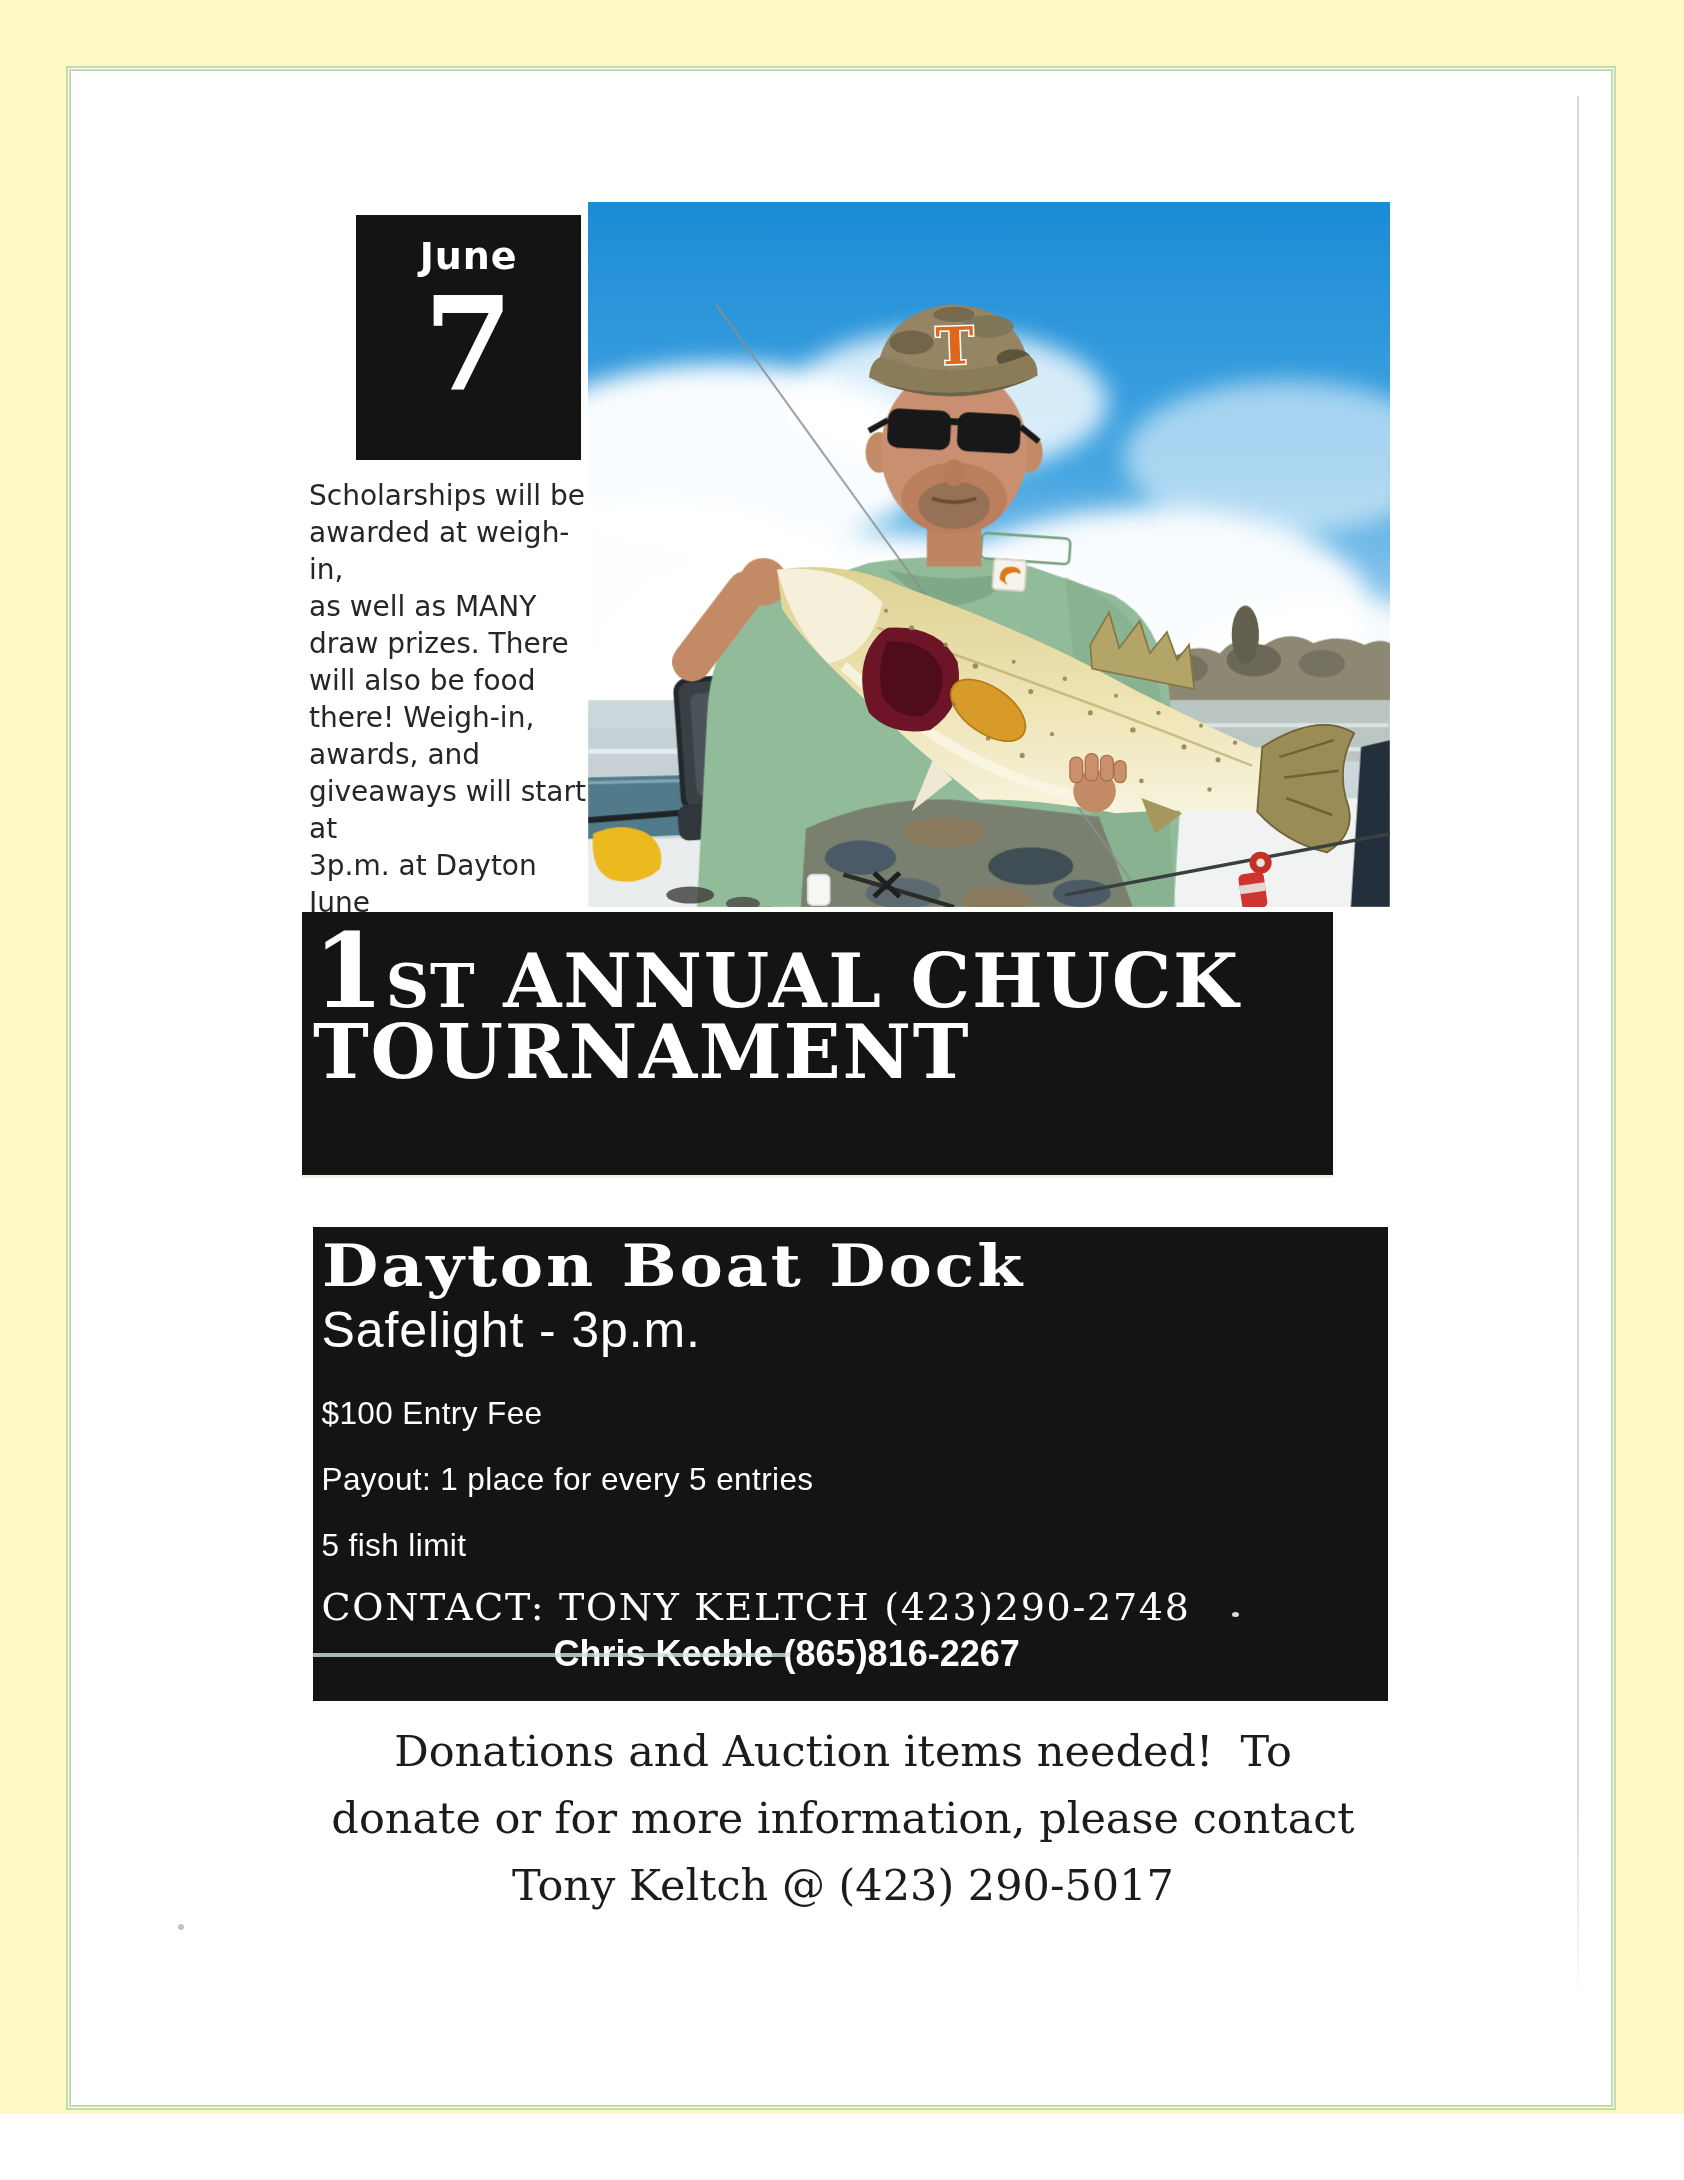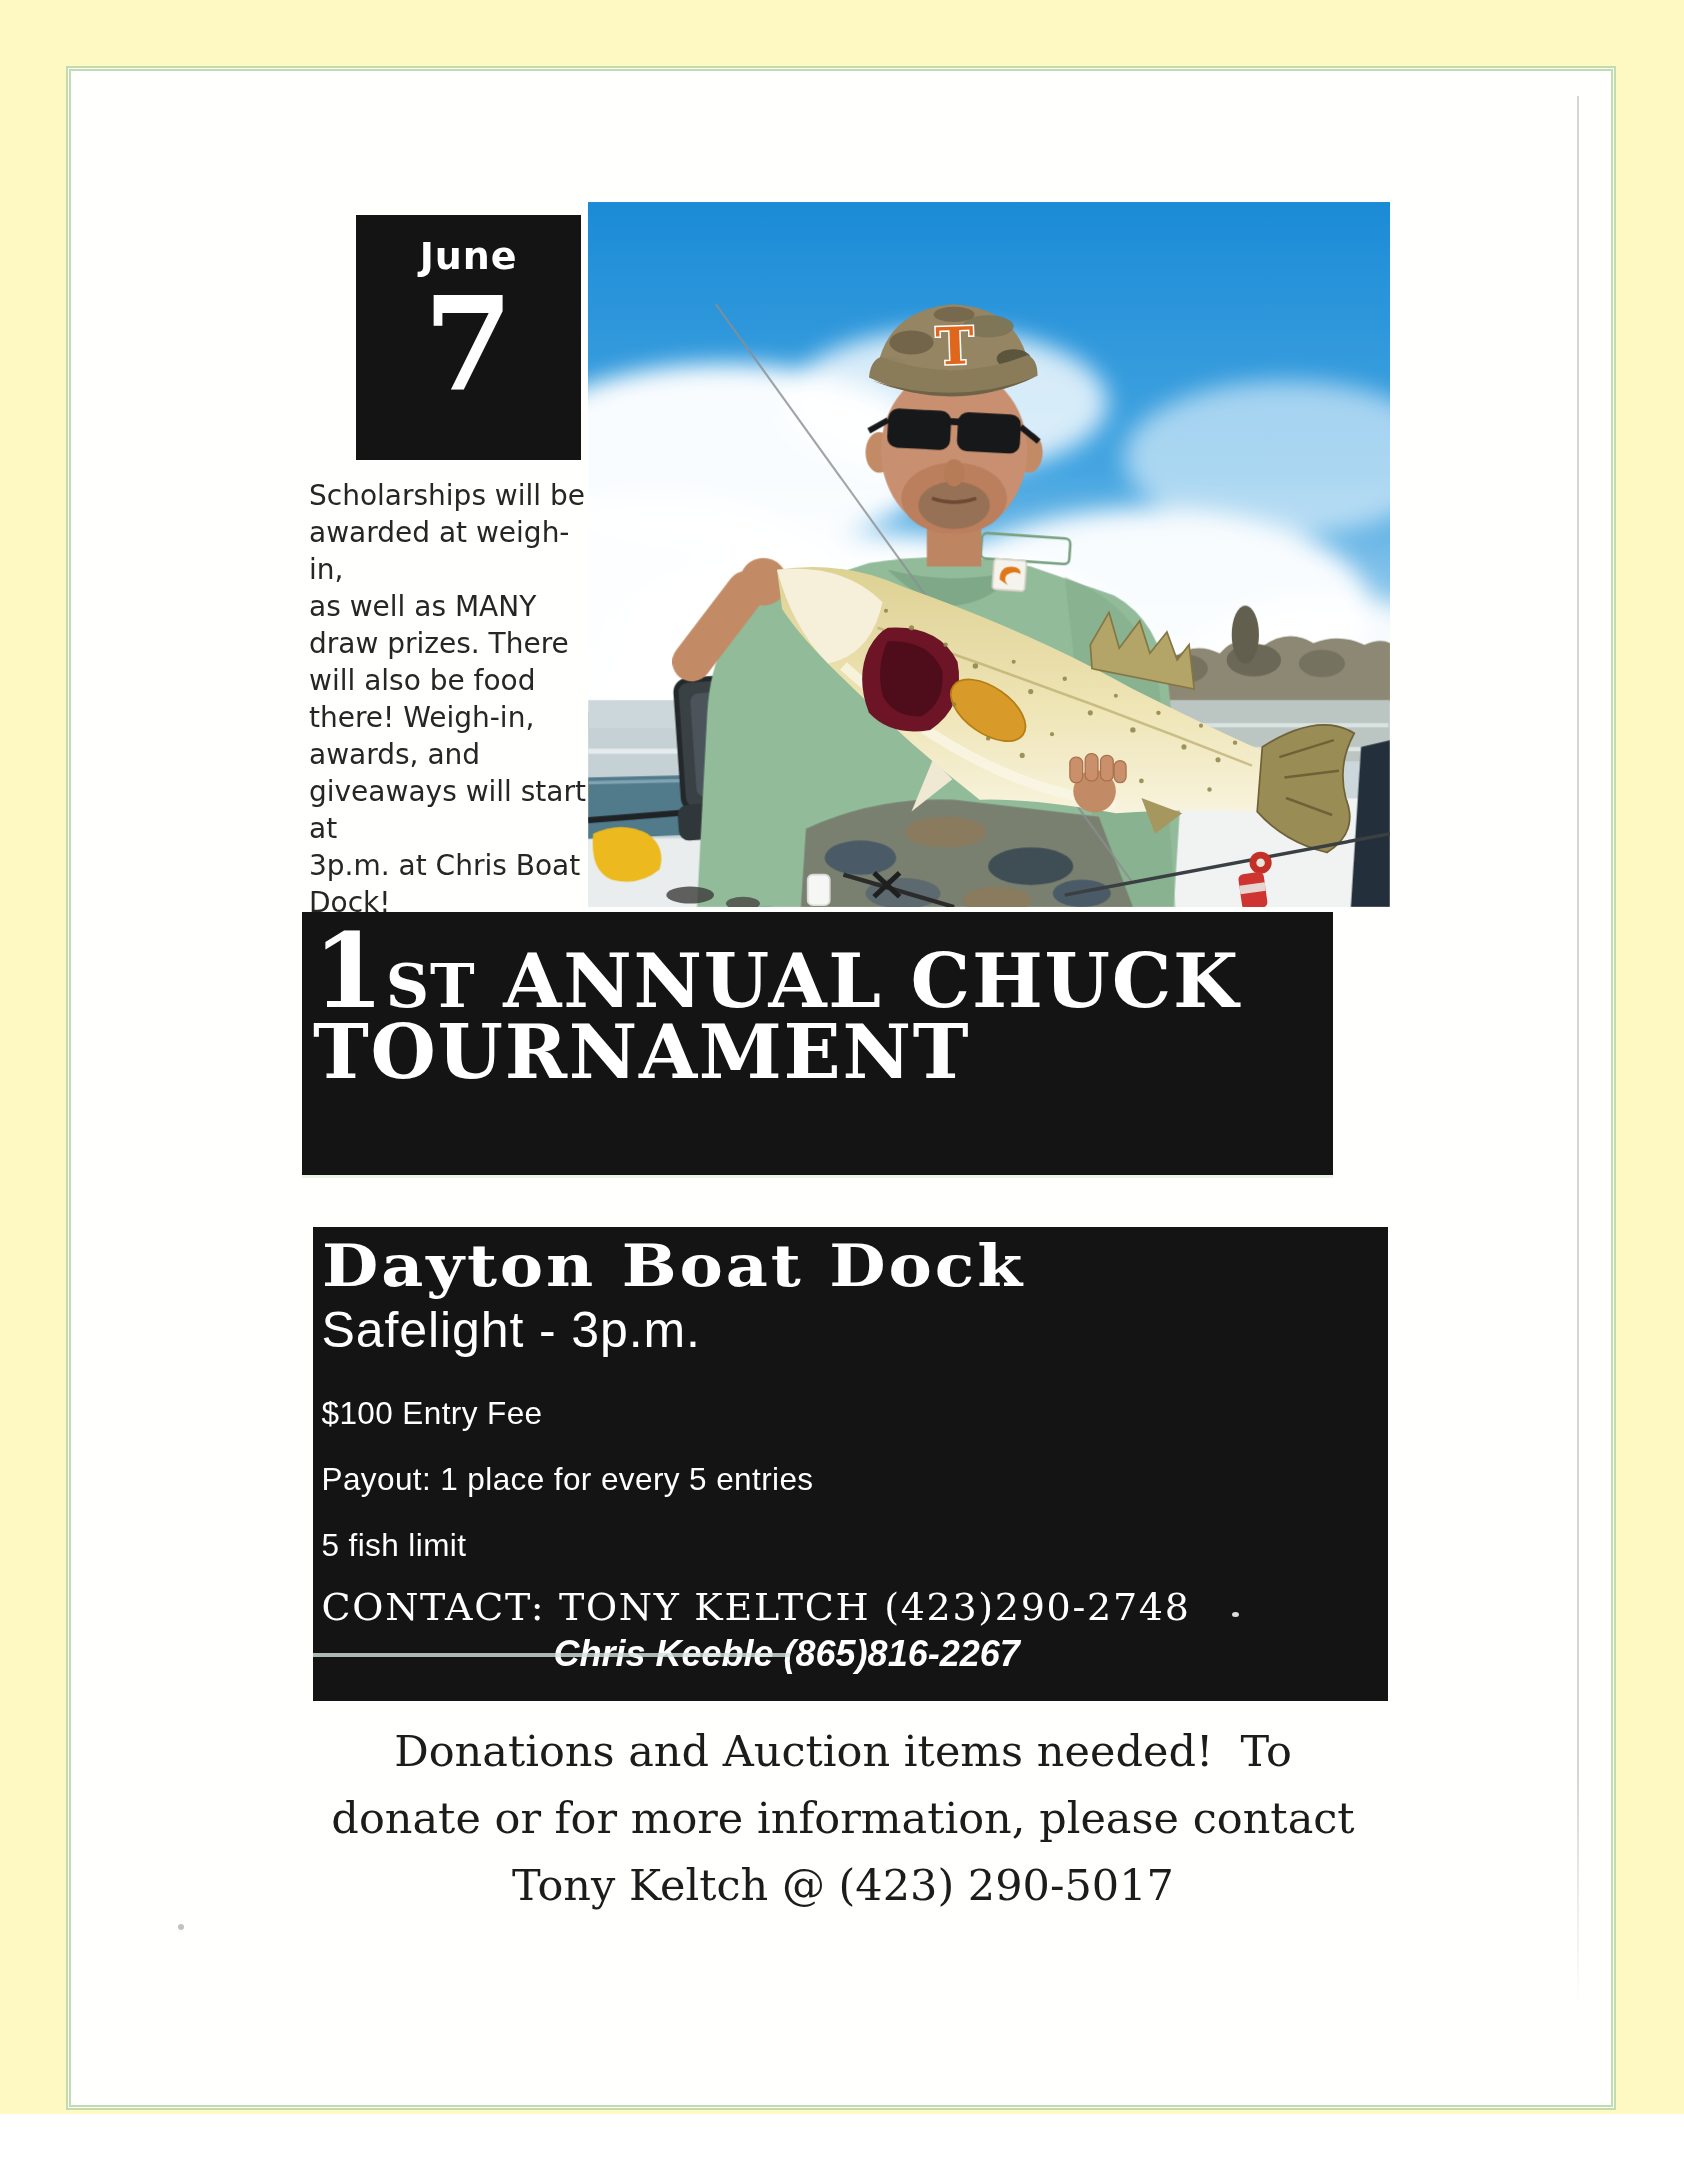--- a/index.html
+++ b/index.html
@@ -36,21 +36,21 @@
   .venue{font-family:"DejaVu Serif",serif;font-weight:700;font-size:58px;line-height:60px;
          letter-spacing:2.6px;transform:scaleX(1.12);transform-origin:left;white-space:nowrap;}
   .time{font-family:Liberation Sans, sans-serif;font-size:50px;line-height:44px;letter-spacing:0.9px;margin-top:12px;}
   .b2line{font-family:"Liberation Sans",sans-serif;font-size:31.5px;line-height:34px;letter-spacing:0.4px;}
   .fee{margin-top:44px;}
   .payout{margin-top:32px;}
   .limit{margin-top:32px;}
   .contact1{font-family:"DejaVu Serif",serif;font-weight:400;font-size:38px;line-height:43px;
             letter-spacing:1.7px;margin-top:24px;white-space:nowrap;}
   .contact2{font-family:"Liberation Sans",sans-serif;font-weight:700;font-size:36px;line-height:39px;
-            margin:5.1px 0 0 232px;white-space:nowrap;font-style:italic;}
+            margin:5.1px 0 0 232px;white-space:nowrap;}
   .b2speck{position:absolute;left:919px;top:385px;width:6.8px;height:5.1px;background:#fff;opacity:.85;border-radius:50%;}
   .teal-smudge{position:absolute;left:313px;top:1653px;width:477px;height:4.3px;background:#cfe4da;opacity:.8;}
   
   .footer{position:absolute;left:136px;top:1718px;width:1414px;text-align:center;color:#1c1c1c;
           font-family:"DejaVu Serif",serif;font-size:43px;line-height:67px;font-weight:400;}
   .footer div{white-space:pre-wrap;}
 </style>
 </head>
 <body>
 
@@ -67,21 +67,21 @@
 
   <div class="scholar">
     <div>Scholarships will be</div>
     <div>awarded at weigh-in,</div>
     <div>as well as MANY</div>
     <div>draw prizes. There</div>
     <div>will also be food</div>
     <div>there! Weigh-in,</div>
     <div>awards, and</div>
     <div>giveaways will start at</div>
-    <div>3p.m. at Chris Boat</div>
+    <div>3p.m. at Dayton June</div>
     <div>Dock!</div>
   </div>
 
   <svg class="photo" viewBox="0 0 942 828">
     <defs>
       <linearGradient id="sky" x1="0" y1="0" x2="0" y2="1">
         <stop offset="0" stop-color="#1b8bd6"></stop>
           <stop offset="0.38" stop-color="#44a5e1"></stop>
         <stop offset="0.62" stop-color="#a6d3ef"></stop>
           <stop offset="0.8" stop-color="#eaf4fb"></stop>

